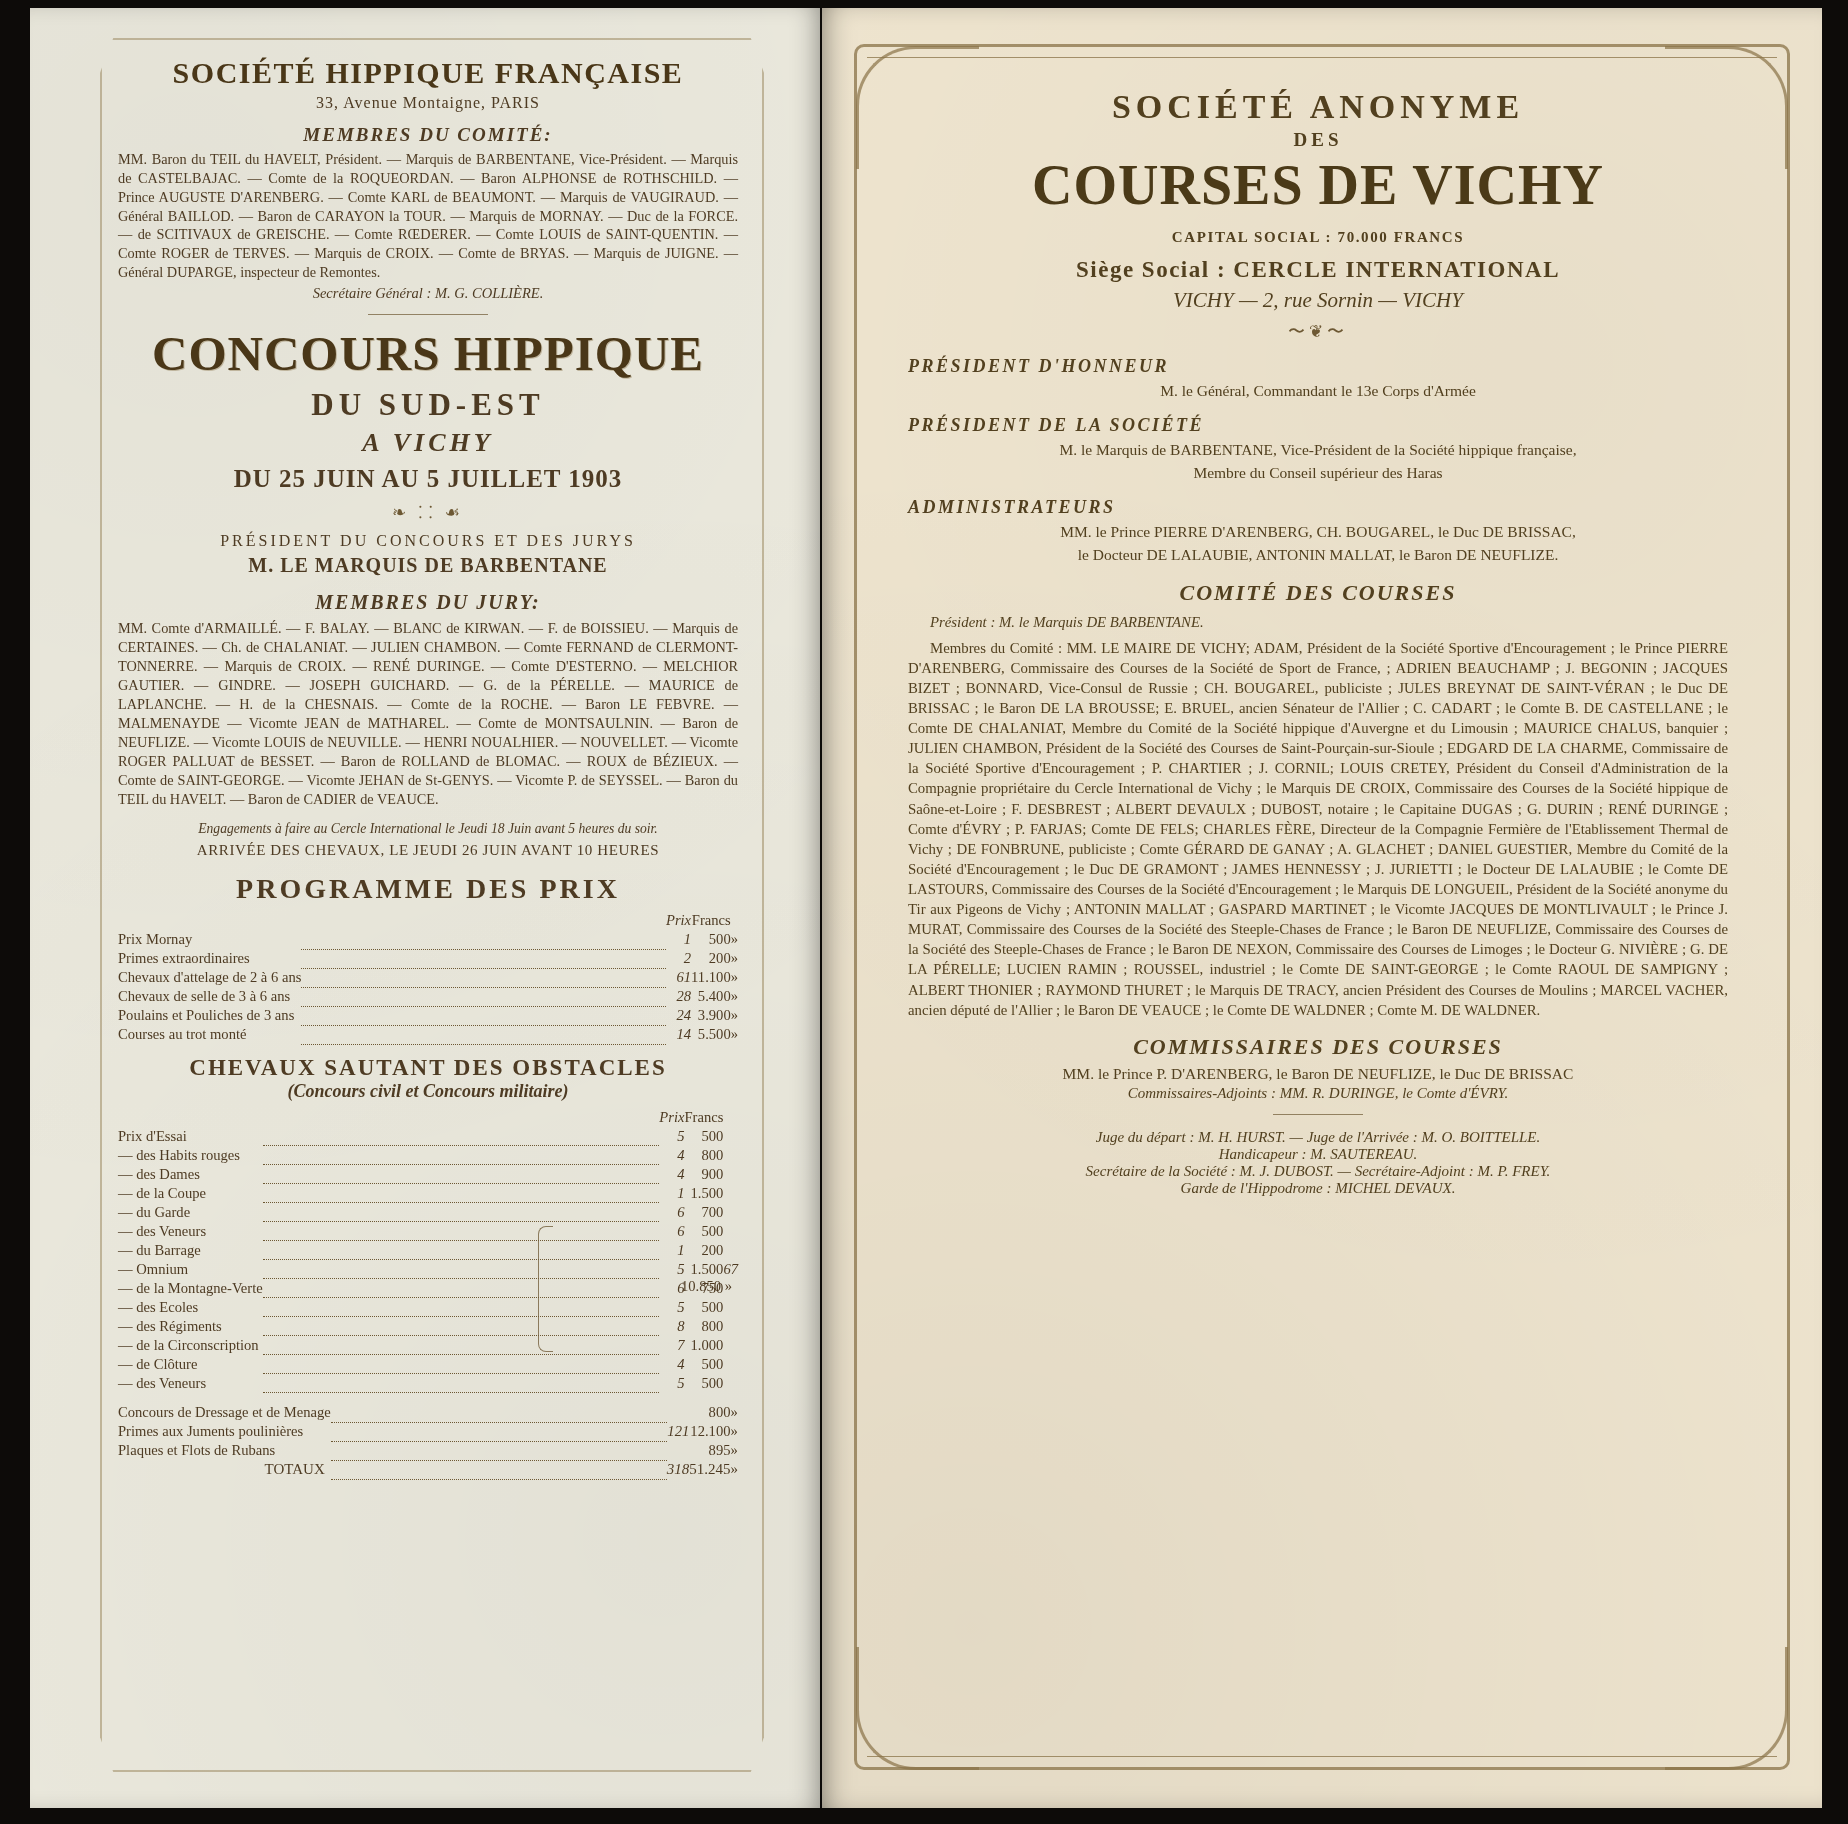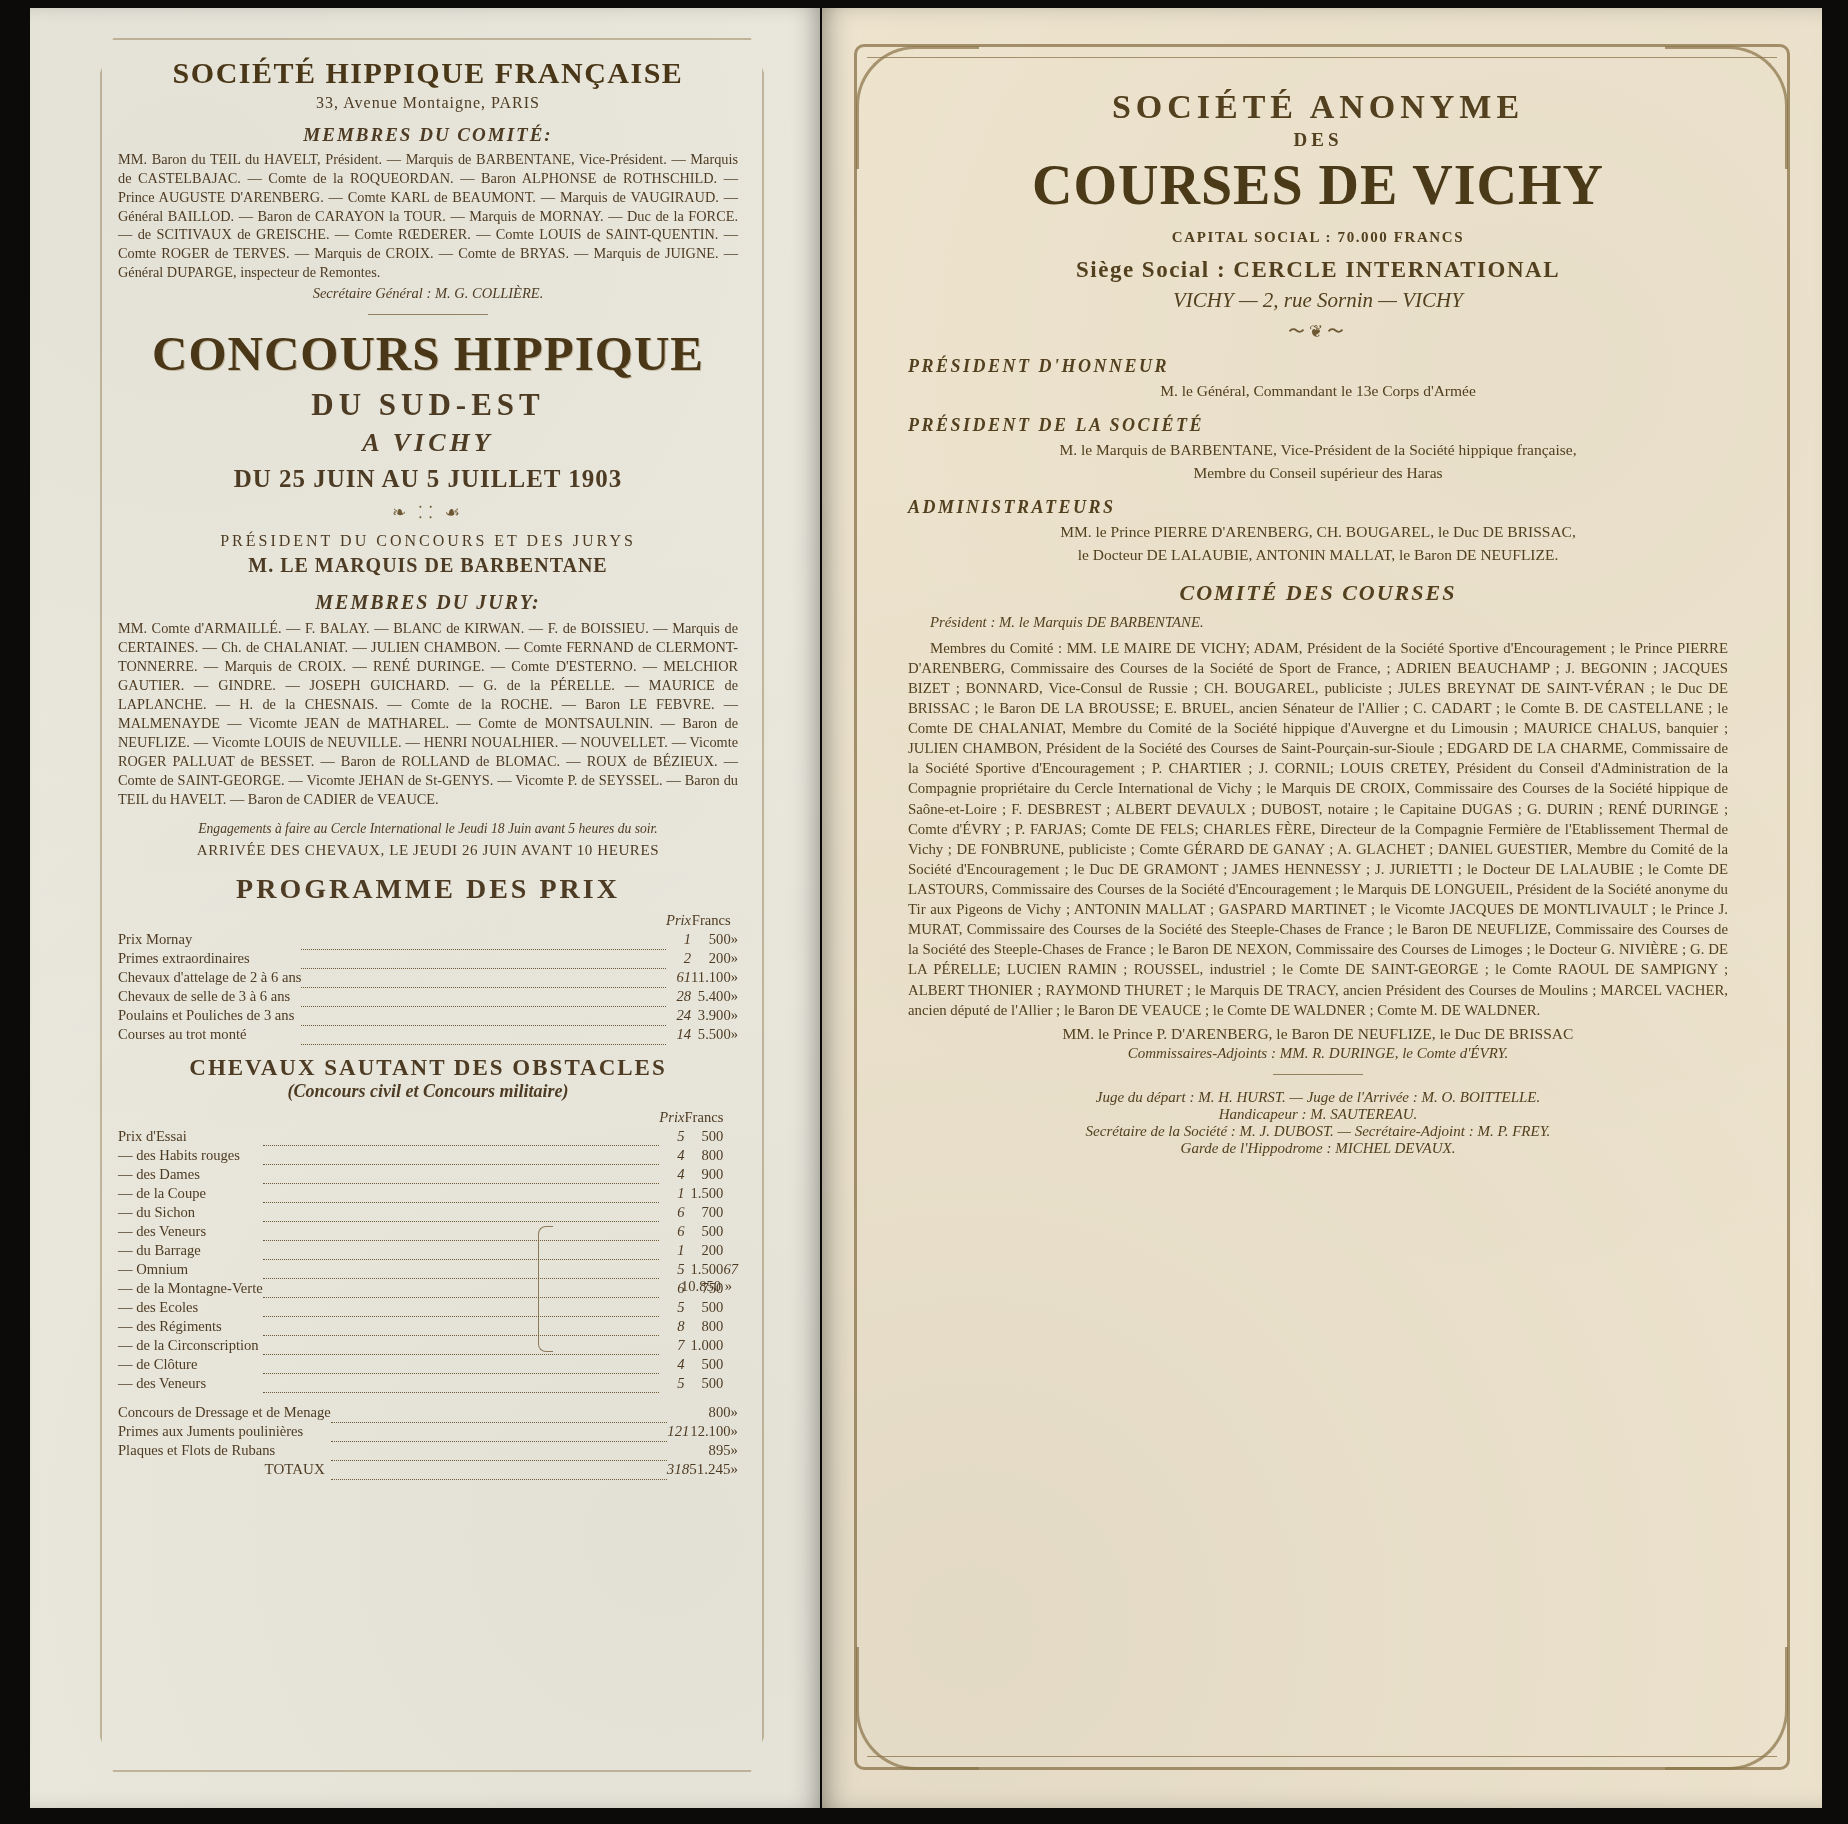--- a/index.html
+++ b/index.html
@@ -223,21 +223,21 @@
                 <td></td>
               </tr>
           <tr>
                 <td class="lbl">— de la Coupe</td>
                 <td class="dots"></td>
                 <td class="num">1</td>
                 <td class="fr">1.500</td>
                 <td></td>
               </tr>
           <tr>
-                <td class="lbl">— du Sichon</td>
+                <td class="lbl">— du Garde</td>
                 <td class="dots"></td>
                 <td class="num">6</td>
                 <td class="fr">700</td>
                 <td></td>
               </tr>
           <tr>
                 <td class="lbl">— des Veneurs</td>
                 <td class="dots"></td>
                 <td class="num">6</td>
                 <td class="fr">500</td>
@@ -366,20 +366,21 @@
       <div class="r-p" style="margin-top:2px">Membre du Conseil supérieur des Haras</div>
 
       <div class="r-h">ADMINISTRATEURS</div>
       <div class="r-p">MM. le Prince PIERRE D'ARENBERG, CH. BOUGAREL, le Duc DE BRISSAC,</div>
       <div class="r-p" style="margin-top:2px">le Docteur DE LALAUBIE, ANTONIN MALLAT, le Baron DE NEUFLIZE.</div>
 
       <div class="r-com">COMITÉ DES COURSES</div>
       <div class="r-body" style="font-style:italic">Président : M. le Marquis DE BARBENTANE.</div>
       <div class="r-body">Membres du Comité : MM. LE MAIRE DE VICHY; ADAM, Président de la Société Sportive d'Encouragement ; le Prince PIERRE D'ARENBERG, Commissaire des Courses de la Société de Sport de France, ; ADRIEN BEAUCHAMP ; J. BEGONIN ; JACQUES BIZET ; BONNARD, Vice-Consul de Russie ; CH. BOUGAREL, publiciste ; JULES BREYNAT DE SAINT-VÉRAN ; le Duc DE BRISSAC ; le Baron DE LA BROUSSE; E. BRUEL, ancien Sénateur de l'Allier ; C. CADART ; le Comte B. DE CASTELLANE ; le Comte DE CHALANIAT, Membre du Comité de la Société hippique d'Auvergne et du Limousin ; MAURICE CHALUS, banquier ; JULIEN CHAMBON, Président de la Société des Courses de Saint-Pourçain-sur-Sioule ; EDGARD DE LA CHARME, Commissaire de la Société Sportive d'Encouragement ; P. CHARTIER ; J. CORNIL; LOUIS CRETEY, Président du Conseil d'Administration de la Compagnie propriétaire du Cercle International de Vichy ; le Marquis DE CROIX, Commissaire des Courses de la Société hippique de Saône-et-Loire ; F. DESBREST ; ALBERT DEVAULX ; DUBOST, notaire ; le Capitaine DUGAS ; G. DURIN ; RENÉ DURINGE ; Comte d'ÉVRY ; P. FARJAS; Comte DE FELS; CHARLES FÈRE, Directeur de la Compagnie Fermière de l'Etablissement Thermal de Vichy ; DE FONBRUNE, publiciste ; Comte GÉRARD DE GANAY ; A. GLACHET ; DANIEL GUESTIER, Membre du Comité de la Société d'Encouragement ; le Duc DE GRAMONT ; JAMES HENNESSY ; J. JURIETTI ; le Docteur DE LALAUBIE ; le Comte DE LASTOURS, Commissaire des Courses de la Société d'Encouragement ; le Marquis DE LONGUEIL, Président de la Société anonyme du Tir aux Pigeons de Vichy ; ANTONIN MALLAT ; GASPARD MARTINET ; le Vicomte JACQUES DE MONTLIVAULT ; le Prince J. MURAT, Commissaire des Courses de la Société des Steeple-Chases de France ; le Baron DE NEUFLIZE, Commissaire des Courses de la Société des Steeple-Chases de France ; le Baron DE NEXON, Commissaire des Courses de Limoges ; le Docteur G. NIVIÈRE ; G. DE LA PÉRELLE; LUCIEN RAMIN ; ROUSSEL, industriel ; le Comte DE SAINT-GEORGE ; le Comte RAOUL DE SAMPIGNY ; ALBERT THONIER ; RAYMOND THURET ; le Marquis DE TRACY, ancien Président des Courses de Moulins ; MARCEL VACHER, ancien député de l'Allier ; le Baron DE VEAUCE ; le Comte DE WALDNER ; Comte M. DE WALDNER.</div>
 
+      <div class="r-com">COMMISSAIRES DES COURSES</div>
       <div class="r-p">MM. le Prince P. D'ARENBERG, le Baron DE NEUFLIZE, le Duc DE BRISSAC</div>
       <div class="r-foot">Commissaires-Adjoints : MM. R. DURINGE, le Comte d'ÉVRY.</div>
       <div class="hr-orn" style="width:90px"></div>
       <div class="r-foot">Juge du départ : M. H. HURST. — Juge de l'Arrivée : M. O. BOITTELLE.</div>
       <div class="r-foot">Handicapeur : M. SAUTEREAU.</div>
       <div class="r-foot">Secrétaire de la Société : M. J. DUBOST. — Secrétaire-Adjoint : M. P. FREY.</div>
       <div class="r-foot">Garde de l'Hippodrome : MICHEL DEVAUX.</div>
     </div>
   </div>
 

